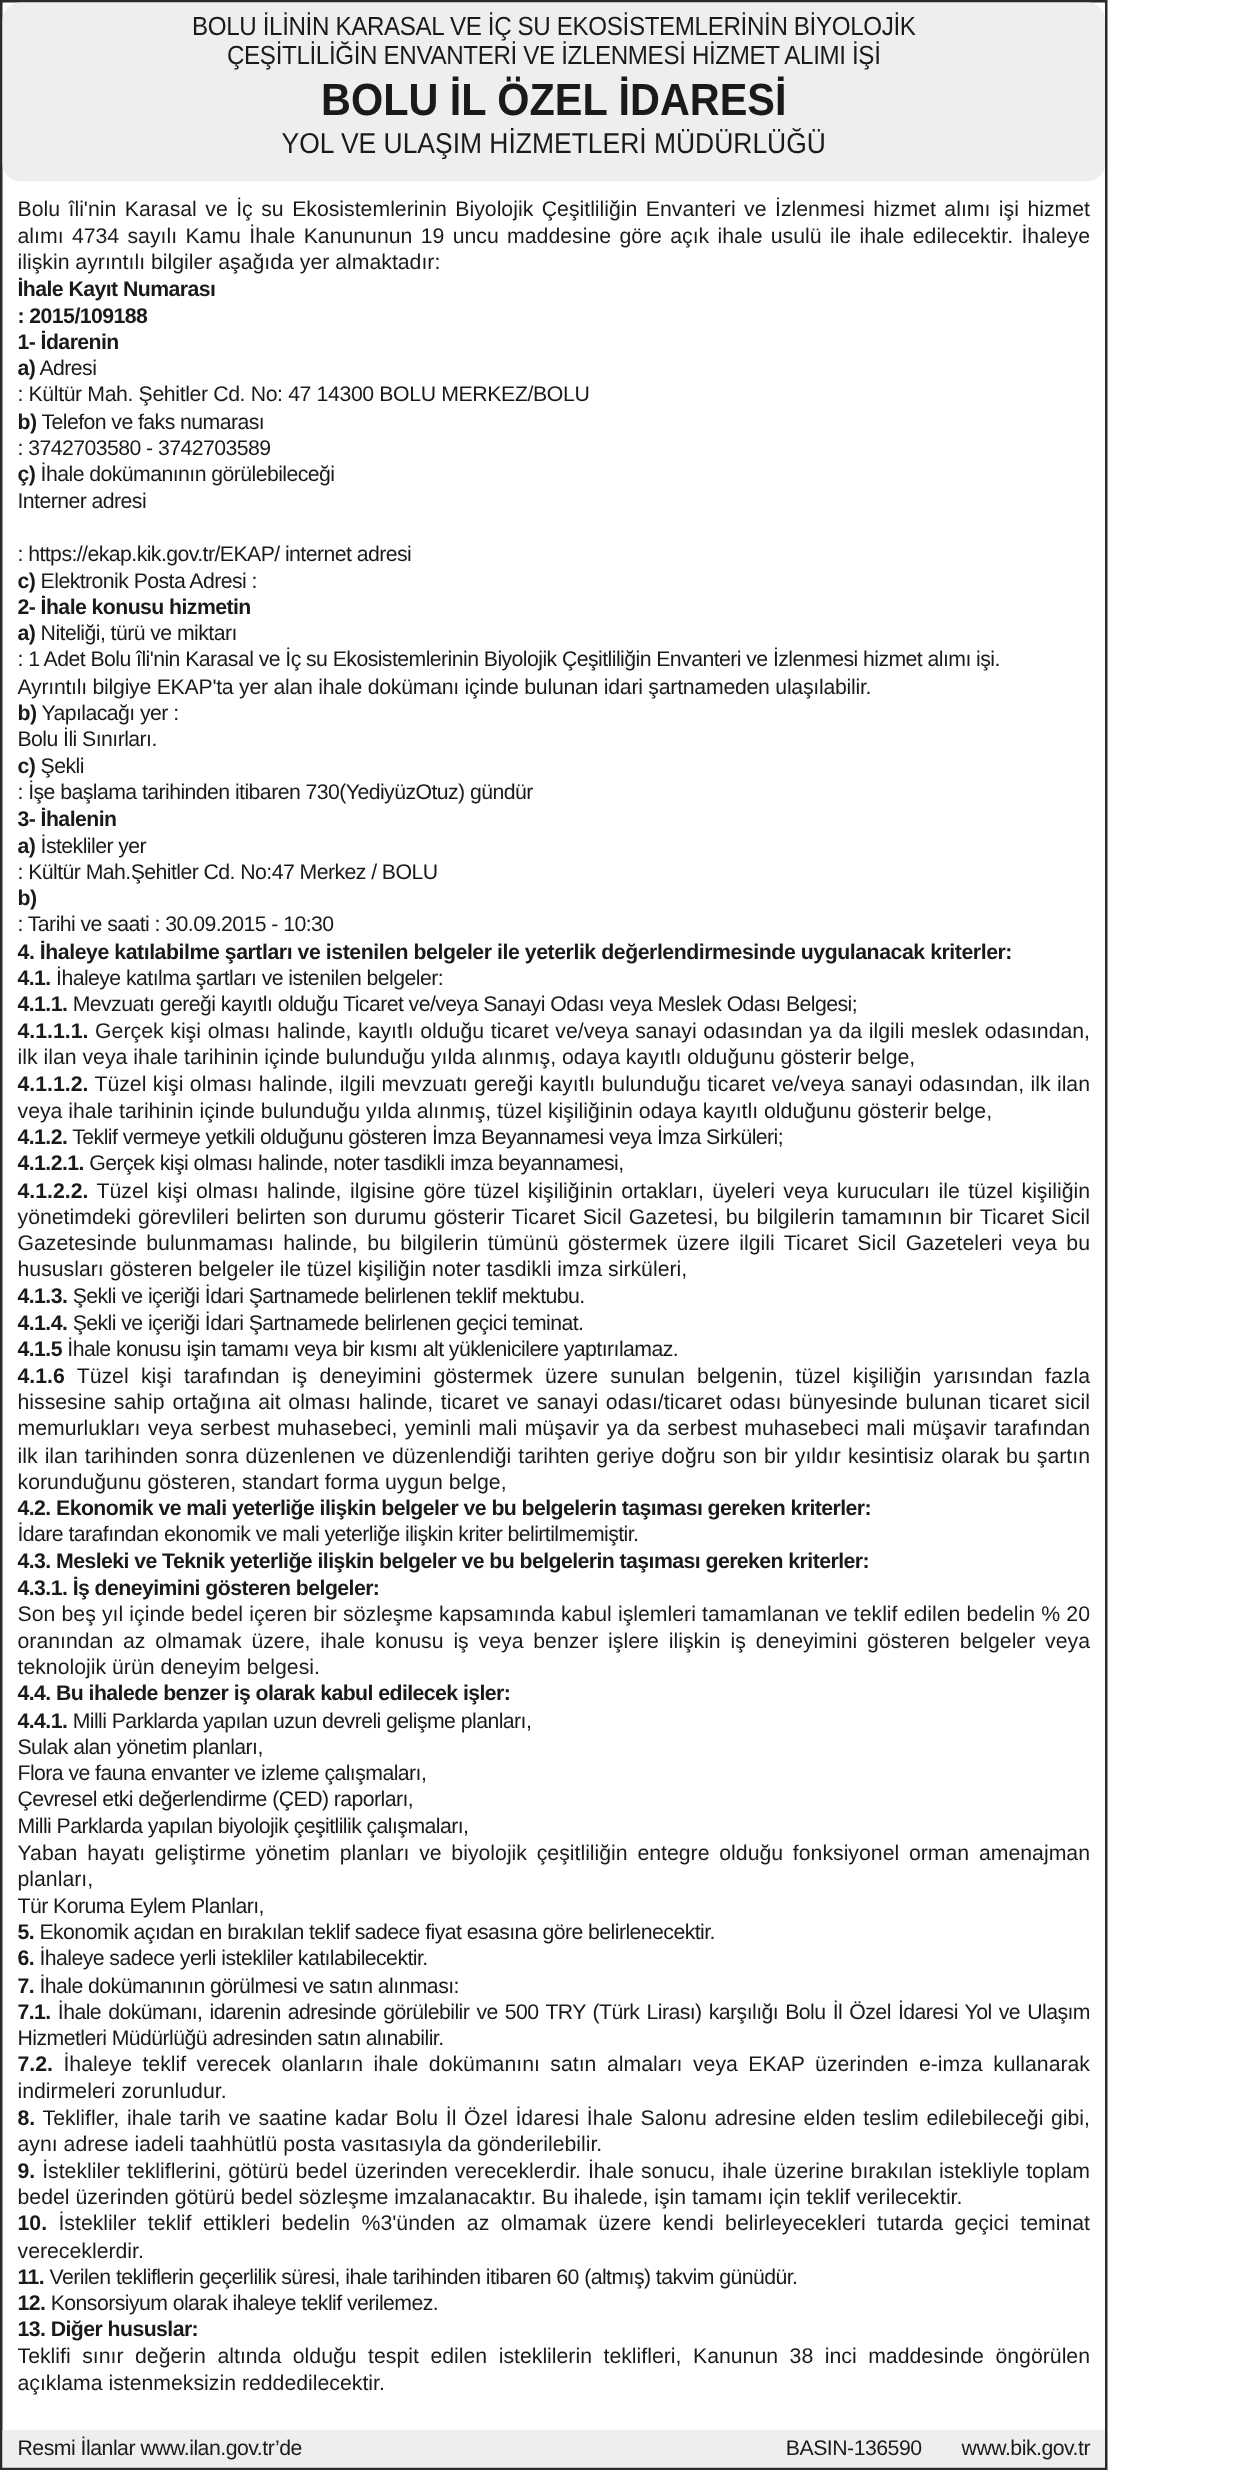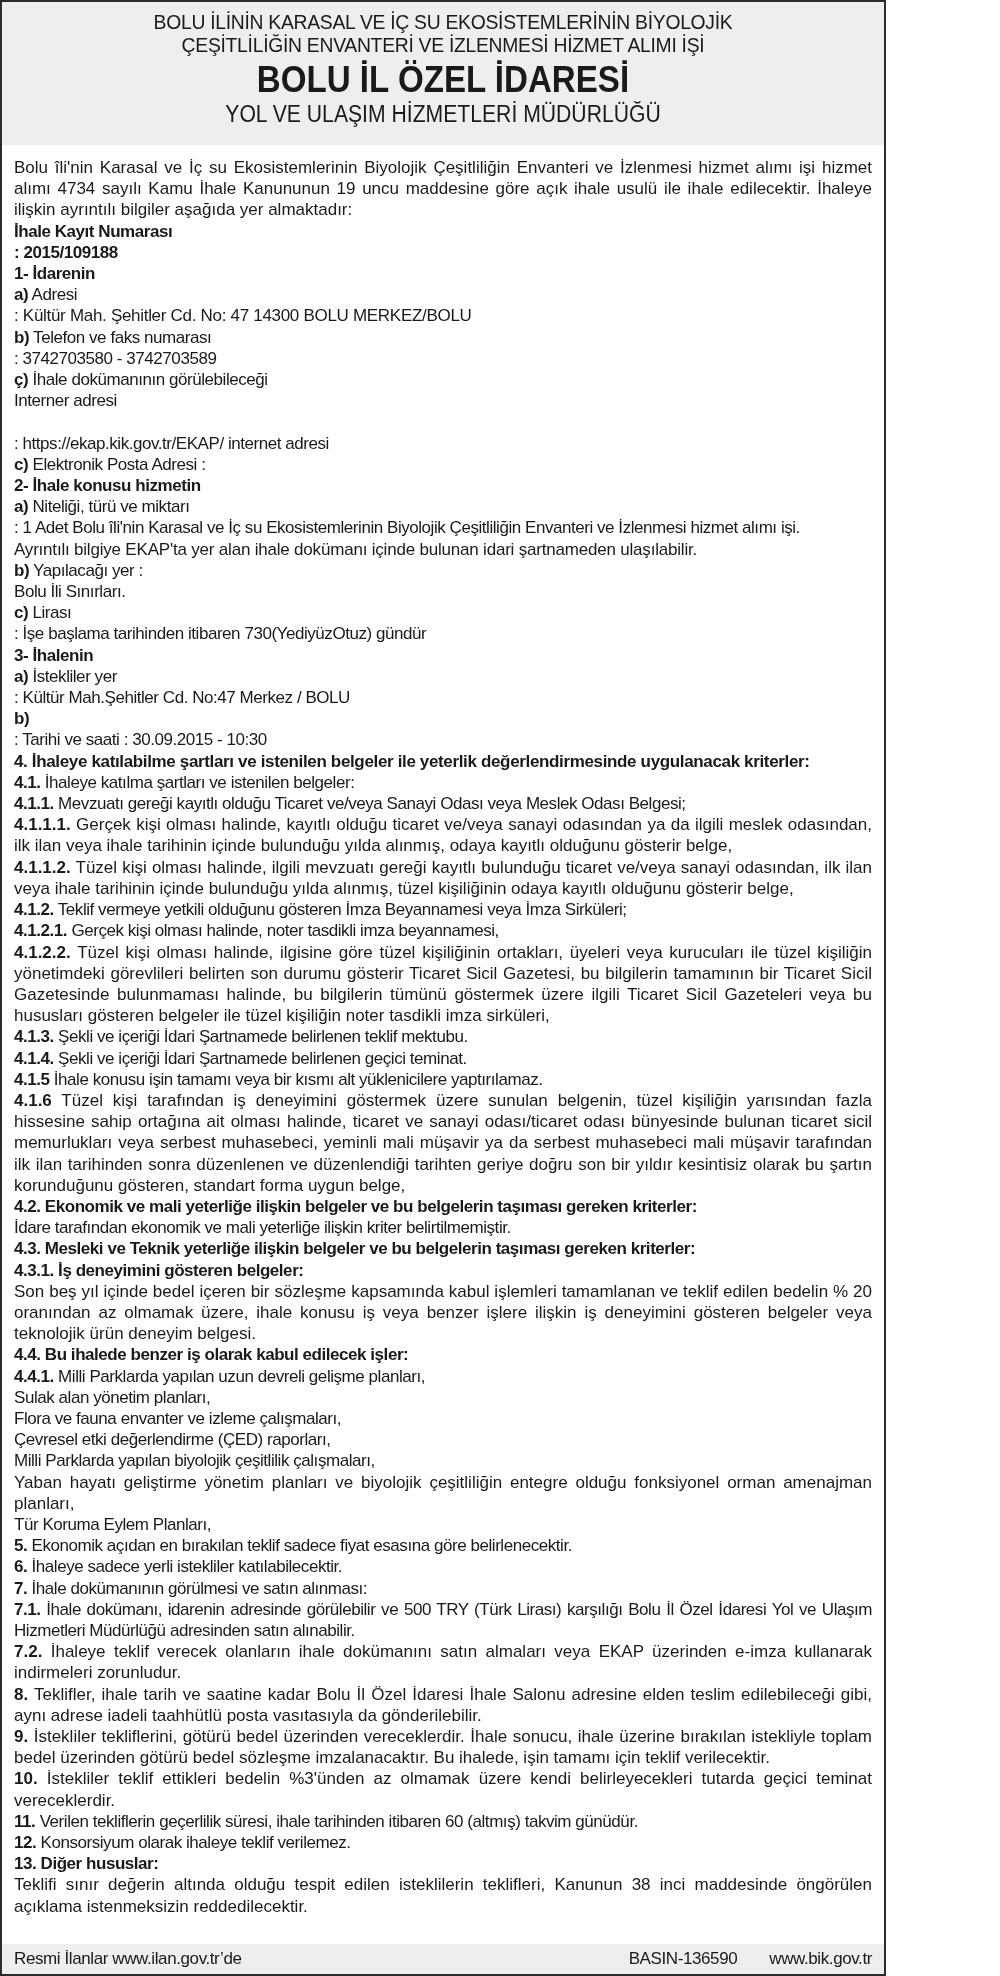--- a/index.html
+++ b/index.html
@@ -1,20 +1,20 @@
 <!DOCTYPE html>
 <html><head>
 <meta charset="utf-8">
 <style>
   html, body { margin: 0; padding: 0; background: #ffffff; }
   body { width: 1000px; height: 1976px; position: relative; overflow: hidden;
          font-family: "Liberation Sans", sans-serif; color: #1a1a1a; }
   .frame { position: absolute; left: 0; top: 0; width: 882px; height: 1972px;
            border: 2px solid #2b2b2b; background: #fff; box-sizing: content-box; }
-  .header { background: #efeeee; height: 143px; text-align: center; padding-top: 8px; box-sizing: border-box; }
+  .header { background: #efeeee; height: 143px; text-align: center; padding-top: 8px; box-sizing: border-box; border-radius: 14px; }
   .h-line1, .h-line2 { font-size: 21px; line-height: 23px; letter-spacing: -0.3px; transform: scaleX(0.92); }
   .h-main { font-size: 36px; font-weight: bold; line-height: 40px; margin-top: 4px; transform: scaleX(0.92); }
   .h-sub { font-size: 23px; line-height: 28px; transform: scaleX(0.92); }
   .body { padding: 12px 12px 0 12px; font-size: 17px; line-height: 21.2px; }
   .body p { margin: 0; text-align: justify; }
   .cond { letter-spacing: -0.45px; }
   .kv { display: flex; flex-direction: column; }
   .kv .k { width: 346px; flex: none; letter-spacing: -0.45px; }
   .kv .v { flex: 1; text-align: justify; letter-spacing: -0.3px; }
   .kv .v.cond { letter-spacing: -0.45px; }
@@ -67,21 +67,21 @@
       <span class="v cond">
           <span style="display:block">: 1 Adet Bolu îli'nin Karasal ve İç su Ekosistemlerinin Biyolojik Çeşitliliğin Envanteri ve İzlenmesi hizmet alımı işi.</span>
           <span style="display:block;text-align:justify;letter-spacing:-0.2px">Ayrıntılı bilgiye EKAP'ta yer alan ihale dokümanı içinde bulunan idari şartnameden ulaşılabilir.</span>
         </span>
     </div>
     <div class="kv">
       <span class="k"><b>b)</b><span> Yapılacağı yer :</span></span>
       <span class="v cond">Bolu İli Sınırları.</span>
     </div>
     <div class="kv">
-      <span class="k"><b>c)</b><span> Lirası</span></span>
+      <span class="k"><b>c)</b><span> Şekli</span></span>
       <span class="v cond">: İşe başlama tarihinden itibaren 730(YediyüzOtuz) gündür</span>
     </div>
 
     <p class="b cond">3- İhalenin</p>
     <div class="kv">
       <span class="k"><b>a)</b><span> İstekliler yer</span></span>
       <span class="v cond">: Kültür Mah.Şehitler Cd. No:47 Merkez / BOLU</span>
     </div>
     <div class="kv">
       <span class="k"><b>b)</b><span></span></span>

